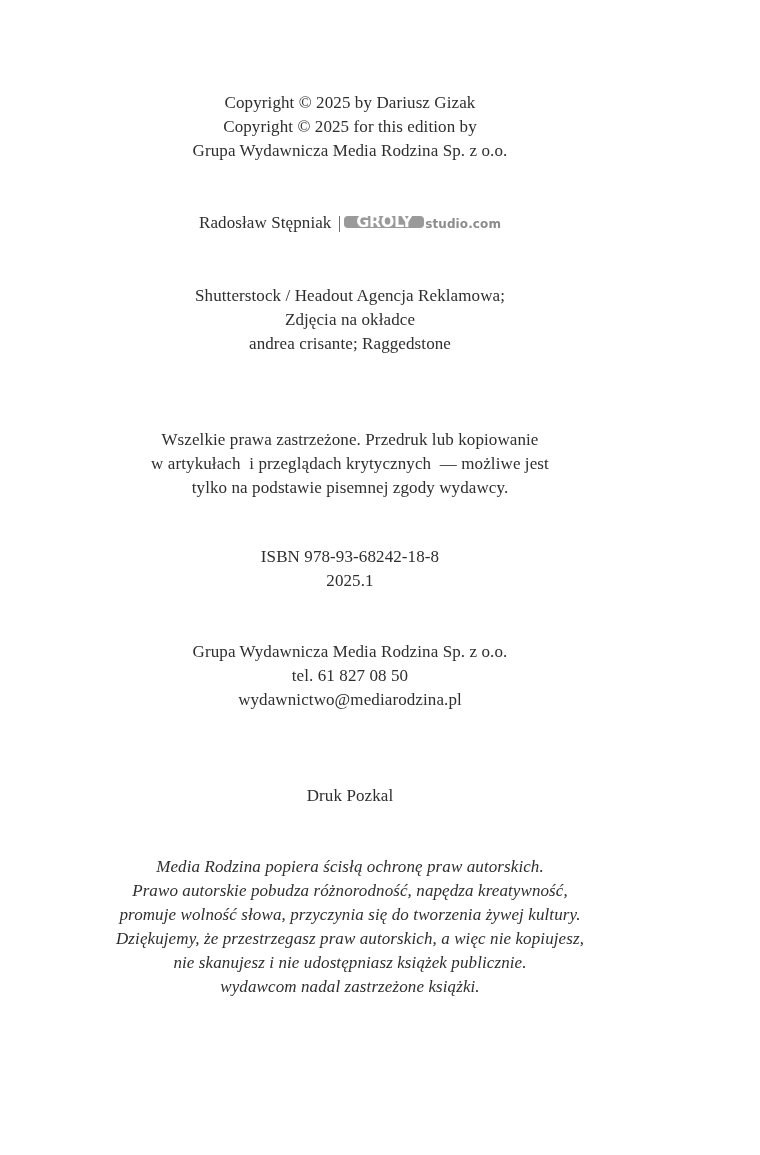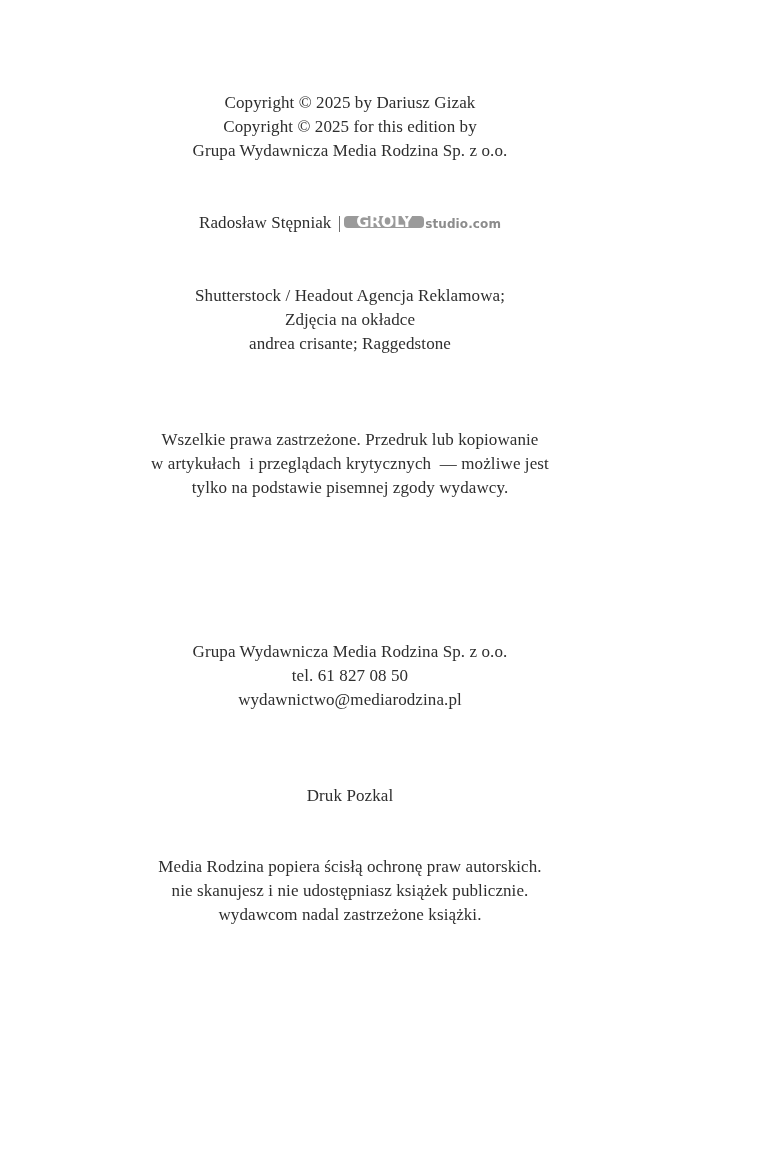--- a/index.html
+++ b/index.html
@@ -36,21 +36,21 @@
       display: block;
       white-space: pre;
     }
     .block-copyright { top: 91px; }
     .block-design { top: 211px; }
     .block-photos { top: 284px; }
     .block-rights { top: 401px; margin-top: 27px; }
     .block-isbn { top: 545px; }
     .block-publisher { top: 640px; }
     .block-print { top: 784px; }
-    .block-statement { top: 855px; }
+    .block-statement { top: 855px; font-style: italic; }
 
     .studio-logo {
       display: inline-flex;
       align-items: baseline;
       vertical-align: baseline;
       margin-left: 2px;
     }
     .logo-sep {
       color: #555;
       margin-right: 3px;
@@ -97,30 +97,37 @@
     <span class="line">Zdjęcia na okładce</span>
     <span class="line">andrea crisante; Raggedstone</span>
   </div>
 
   <div class="block block-rights">
     <span class="line">Wszelkie prawa zastrzeżone. Przedruk lub kopiowanie</span>
     <span class="line">w artykułach  i przeglądach krytycznych  — możliwe jest</span>
     <span class="line">tylko na podstawie pisemnej zgody wydawcy.</span>
   </div>
 
+  <div class="block block-isbn">
+    <span class="line">ISBN 978-93-68242-18-8</span>
+    <span class="line">2025.1</span>
+  </div>
 
   <div class="block block-publisher">
     <span class="line">Grupa Wydawnicza Media Rodzina Sp. z o.o.</span>
     <span class="line">tel. 61 827 08 50</span>
     <span class="line">wydawnictwo@mediarodzina.pl</span>
   </div>
 
   <div class="block block-print">
     <span class="line">Druk Pozkal</span>
   </div>
 
   <div class="block block-statement">
     <span class="line">Media Rodzina popiera ścisłą ochronę praw autorskich.</span>
+    <span class="line">Prawo autorskie pobudza różnorodność, napędza kreatywność,</span>
+    <span class="line">promuje wolność słowa, przyczynia się do tworzenia żywej kultury.</span>
+    <span class="line">Dziękujemy, że przestrzegasz praw autorskich, a więc nie kopiujesz,</span>
     <span class="line">nie skanujesz i nie udostępniasz książek publicznie.</span>
     <span class="line">wydawcom nadal zastrzeżone książki.</span>
   </div>
 
 </div>
 
 </body></html>

